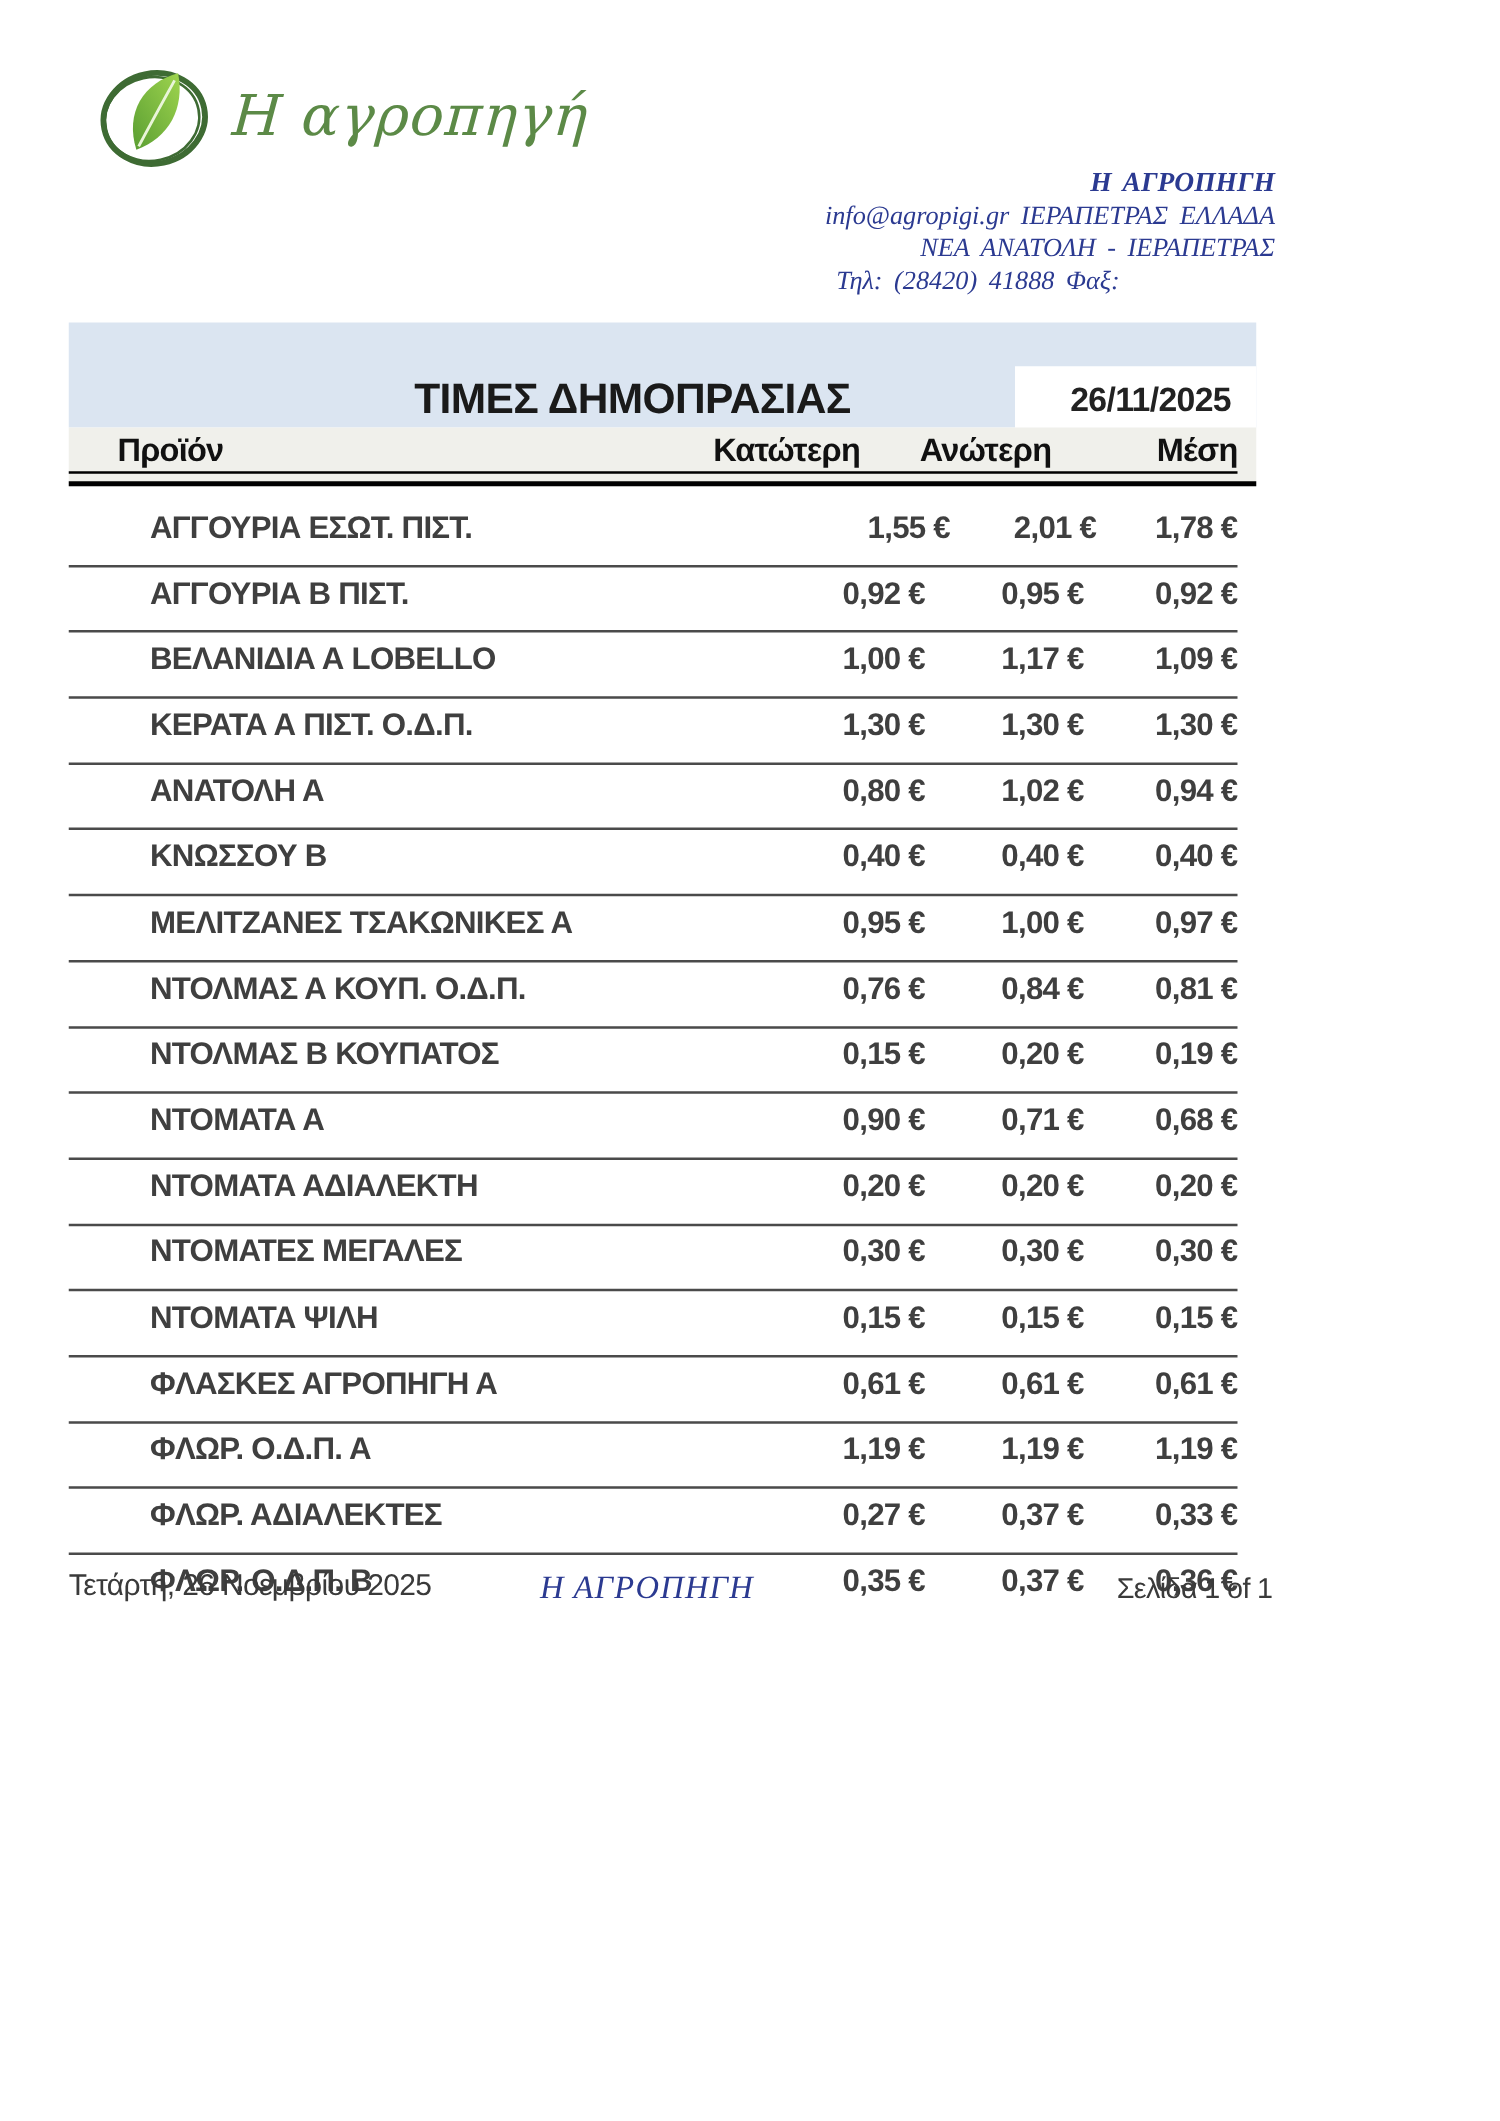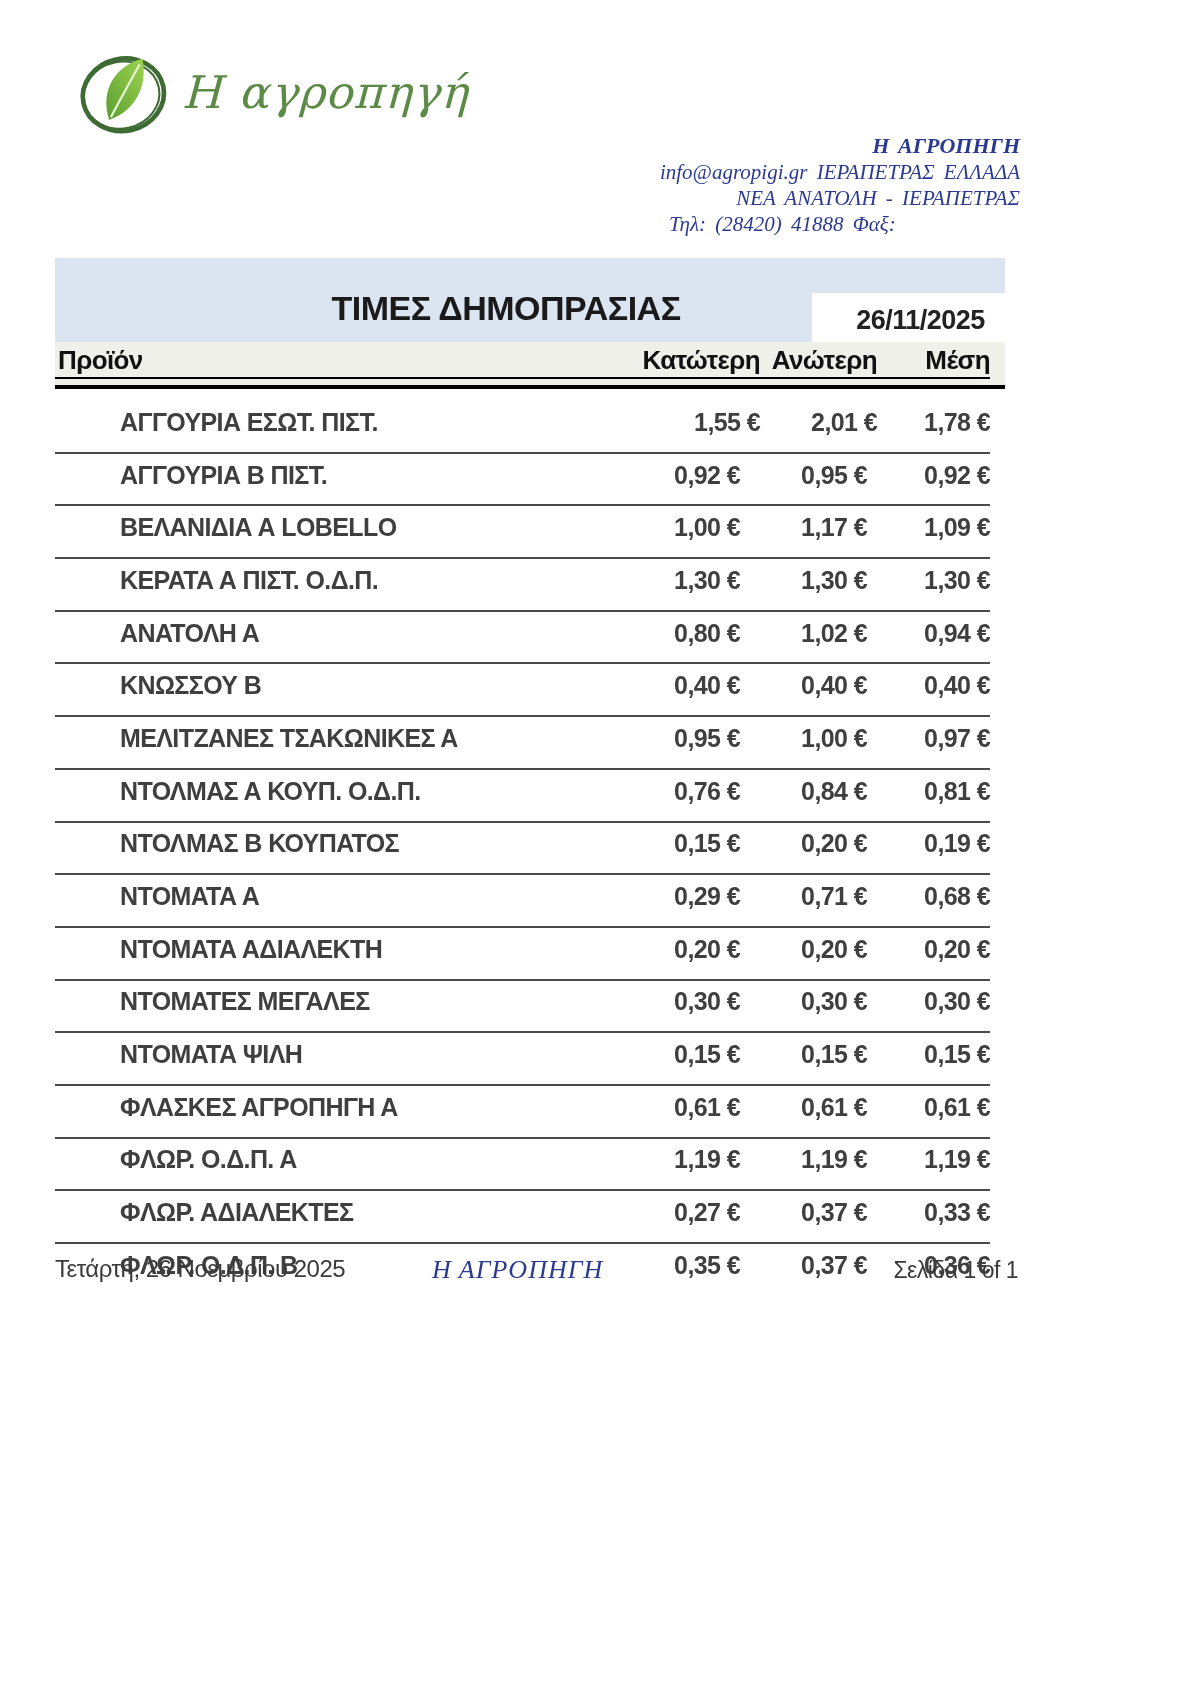--- a/index.html
+++ b/index.html
@@ -19,38 +19,38 @@
   .letterhead{
     position:absolute;left:655px;top:133px;width:365px;text-align:right;
     font-family:"Liberation Serif",serif;font-style:italic;color:var(--navy,#2b3a91);
     font-size:21px;line-height:26px;word-spacing:4px;
   }
   .letterhead .company{font-weight:bold;font-size:22px;}
   .letterhead .phone{text-align:left;padding-left:14px;}
   
   .banner{position:absolute;left:55px;top:258px;width:950px;height:84px;background:var(--banner-bg,#dbe5f1);}
   .banner-title{
-    position:absolute;bottom:14px;left:451px;transform:translateX(-50%);
+    position:absolute;bottom:3px;left:451px;transform:translateX(-50%);
     font-size:34px;font-weight:bold;color:#1a1a1a;letter-spacing:-0.5px;white-space:nowrap;
   }
   .date-box{
     position:absolute;left:812px;top:293px;width:193px;height:55px;background:#ffffff;
     display:flex;align-items:center;justify-content:center;padding-left:24px;box-sizing:border-box;
     font-size:27px;font-weight:bold;color:#222;letter-spacing:-0.5px;text-align:center;
   }
   
   .table{position:absolute;left:55px;top:342px;width:950px;}
   .thead{background:var(--header-row-bg,#f0f0eb);border-bottom:4px solid #000;padding-top:2px;}
   .thead-inner{display:flex;border-bottom:2px solid #000;padding:1px 0 1px 0;margin-bottom:6px;}
   .cell{box-sizing:border-box;letter-spacing:-0.6px;white-space:nowrap;}
   .cell.product{flex:1 1 auto;text-align:left;}
   .cell.min{flex:0 0 140px;text-align:right;}
   .cell.max{flex:0 0 117px;text-align:right;}
   .cell.avg{flex:0 0 113px;text-align:right;}
-  .thead .cell{font-size:26px;font-weight:bold;color:#111;}
+  .thead .cell{font-size:26px;font-weight:bold;color:#111;margin-left:36px;}
   .thead .cell.product{padding-left:3px;}
   .trow{display:flex;height:50.7px;align-items:center;padding-top:0;}
   .trow + .trow{border-top:2px solid #4a4a4a;gap:10px;}
   .trow .cell{font-size:25px;font-weight:bold;color:#3f3f3f;position:relative;top:-4px;}
   .trow .cell.product{padding-left:65px;}
   .tbody{padding-right:15px;margin-top:12px;}
   .thead{padding-right:15px;}
   
   .footer{position:absolute;left:0;top:1236px;width:1200px;height:30px;margin-top:19px;}
   .footer-date{position:absolute;left:55px;top:0;font-size:24px;color:#3a3a3a;letter-spacing:-0.5px;}
@@ -154,21 +154,21 @@
           <div class="cell avg">0,81 €</div>
         </div>
         <div class="trow">
           <div class="cell product">ΝΤΟΛΜΑΣ Β ΚΟΥΠΑΤΟΣ</div>
           <div class="cell min">0,15 €</div>
           <div class="cell max">0,20 €</div>
           <div class="cell avg">0,19 €</div>
         </div>
         <div class="trow">
           <div class="cell product">ΝΤΟΜΑΤΑ Α</div>
-          <div class="cell min">0,29 €</div>
+          <div class="cell min">0,90 €</div>
           <div class="cell max">0,71 €</div>
           <div class="cell avg">0,68 €</div>
         </div>
         <div class="trow">
           <div class="cell product">ΝΤΟΜΑΤΑ ΑΔΙΑΛΕΚΤΗ</div>
           <div class="cell min">0,20 €</div>
           <div class="cell max">0,20 €</div>
           <div class="cell avg">0,20 €</div>
         </div>
         <div class="trow">

